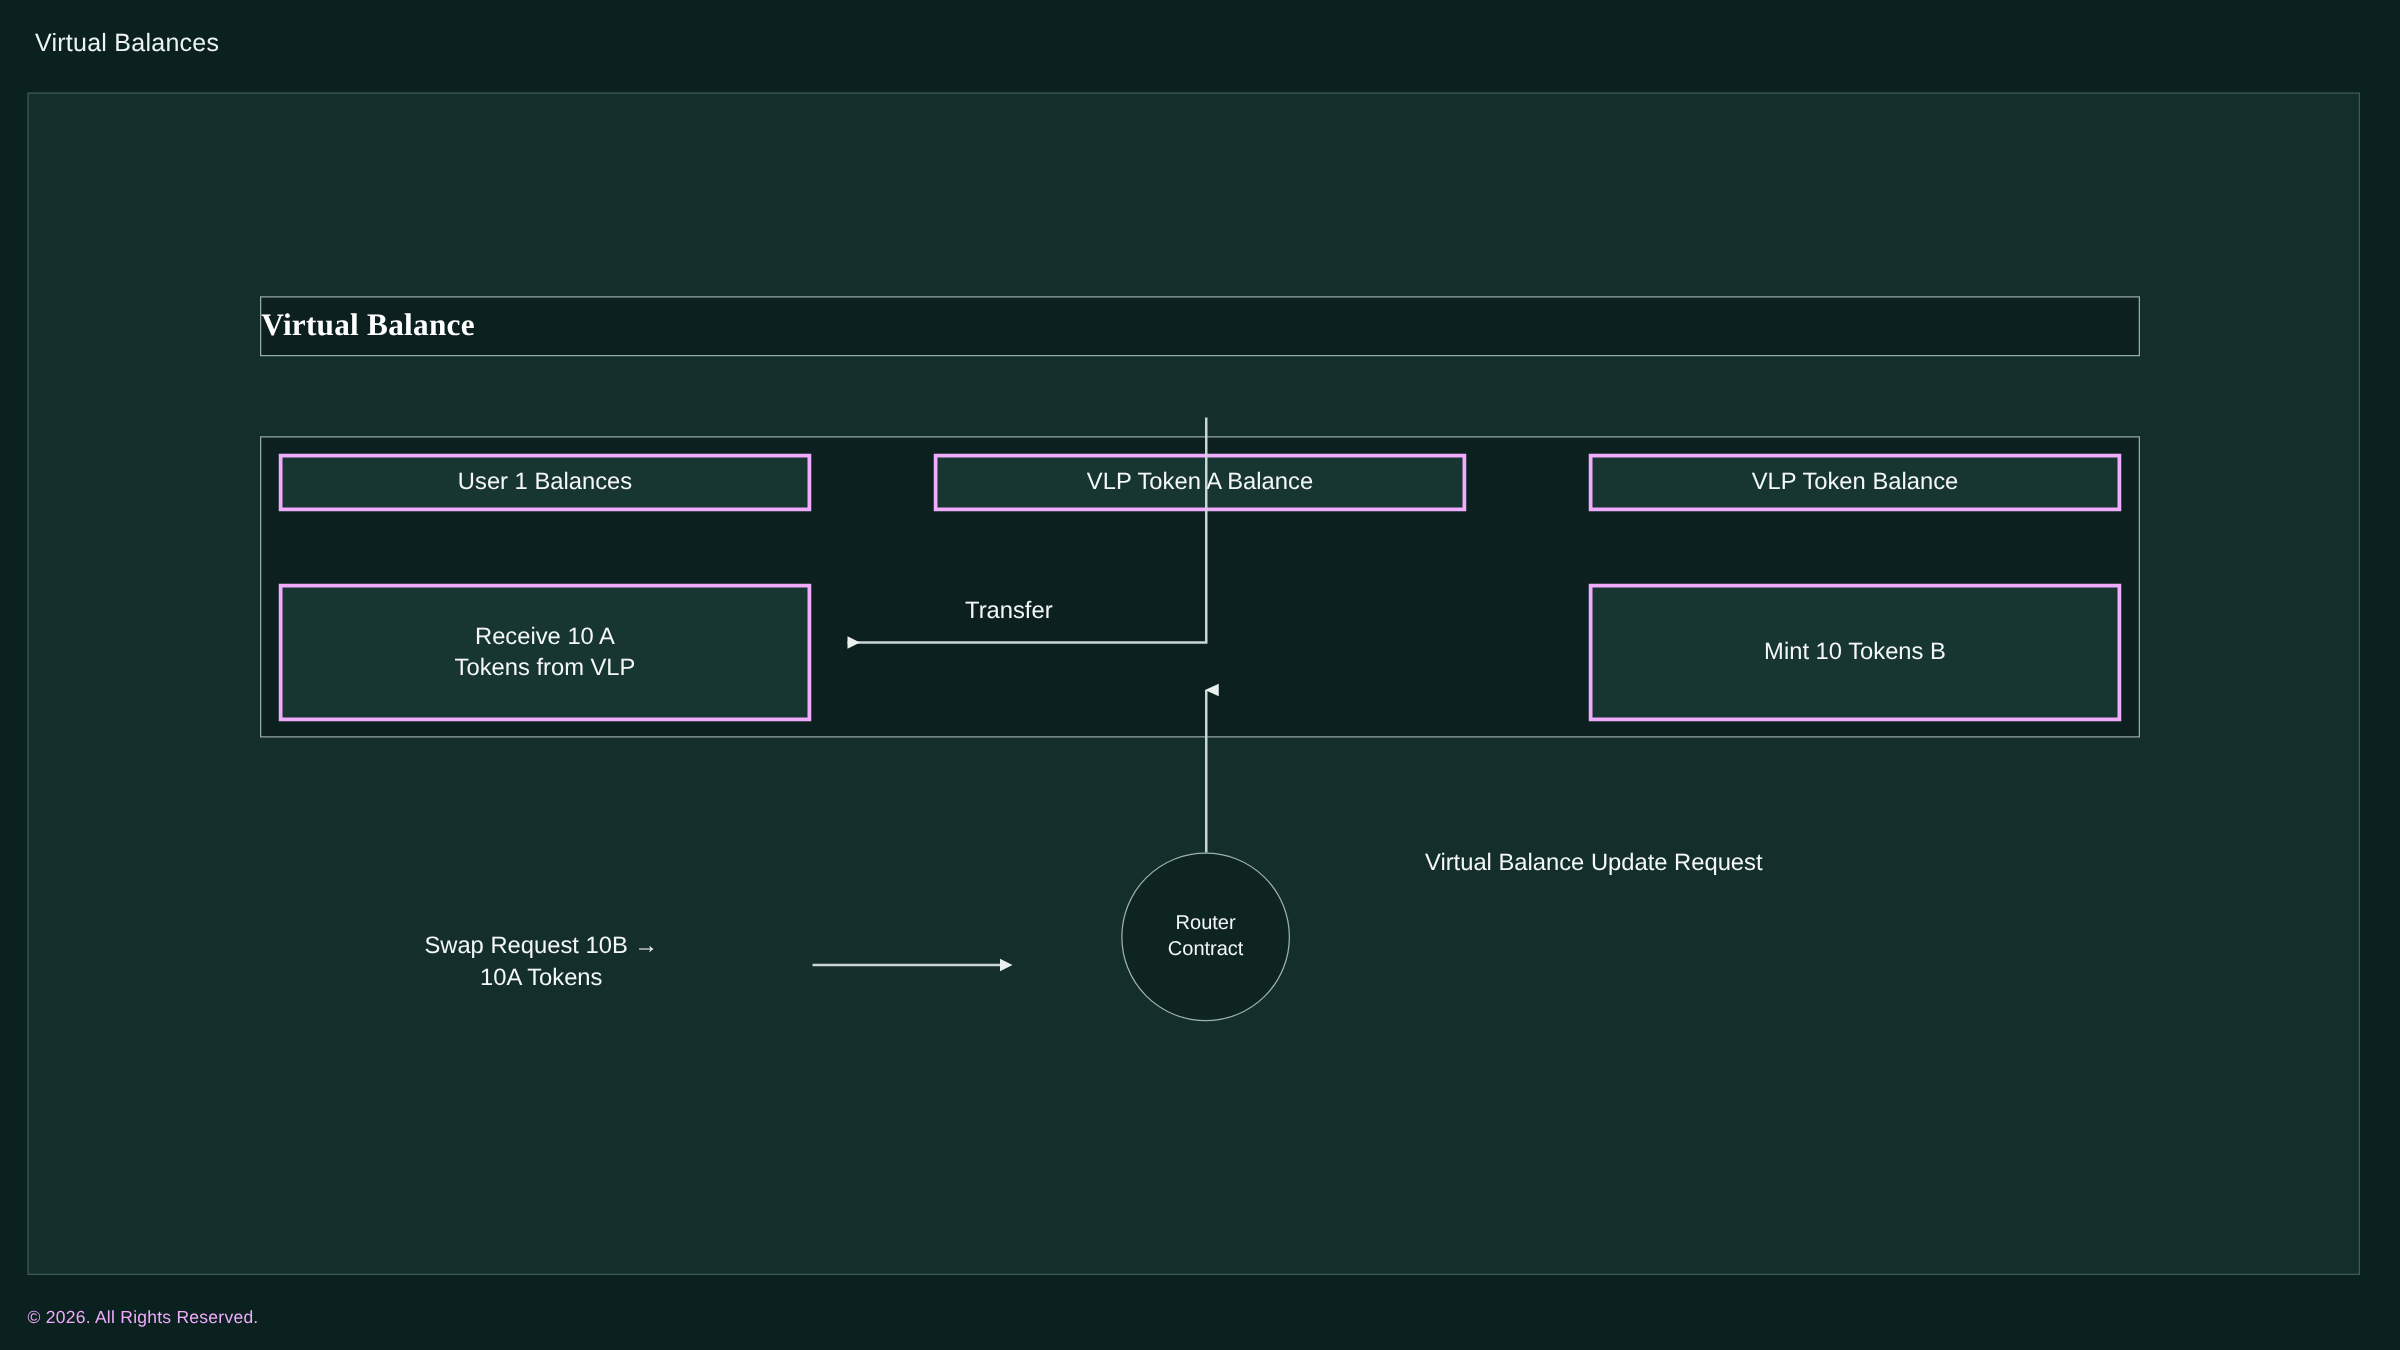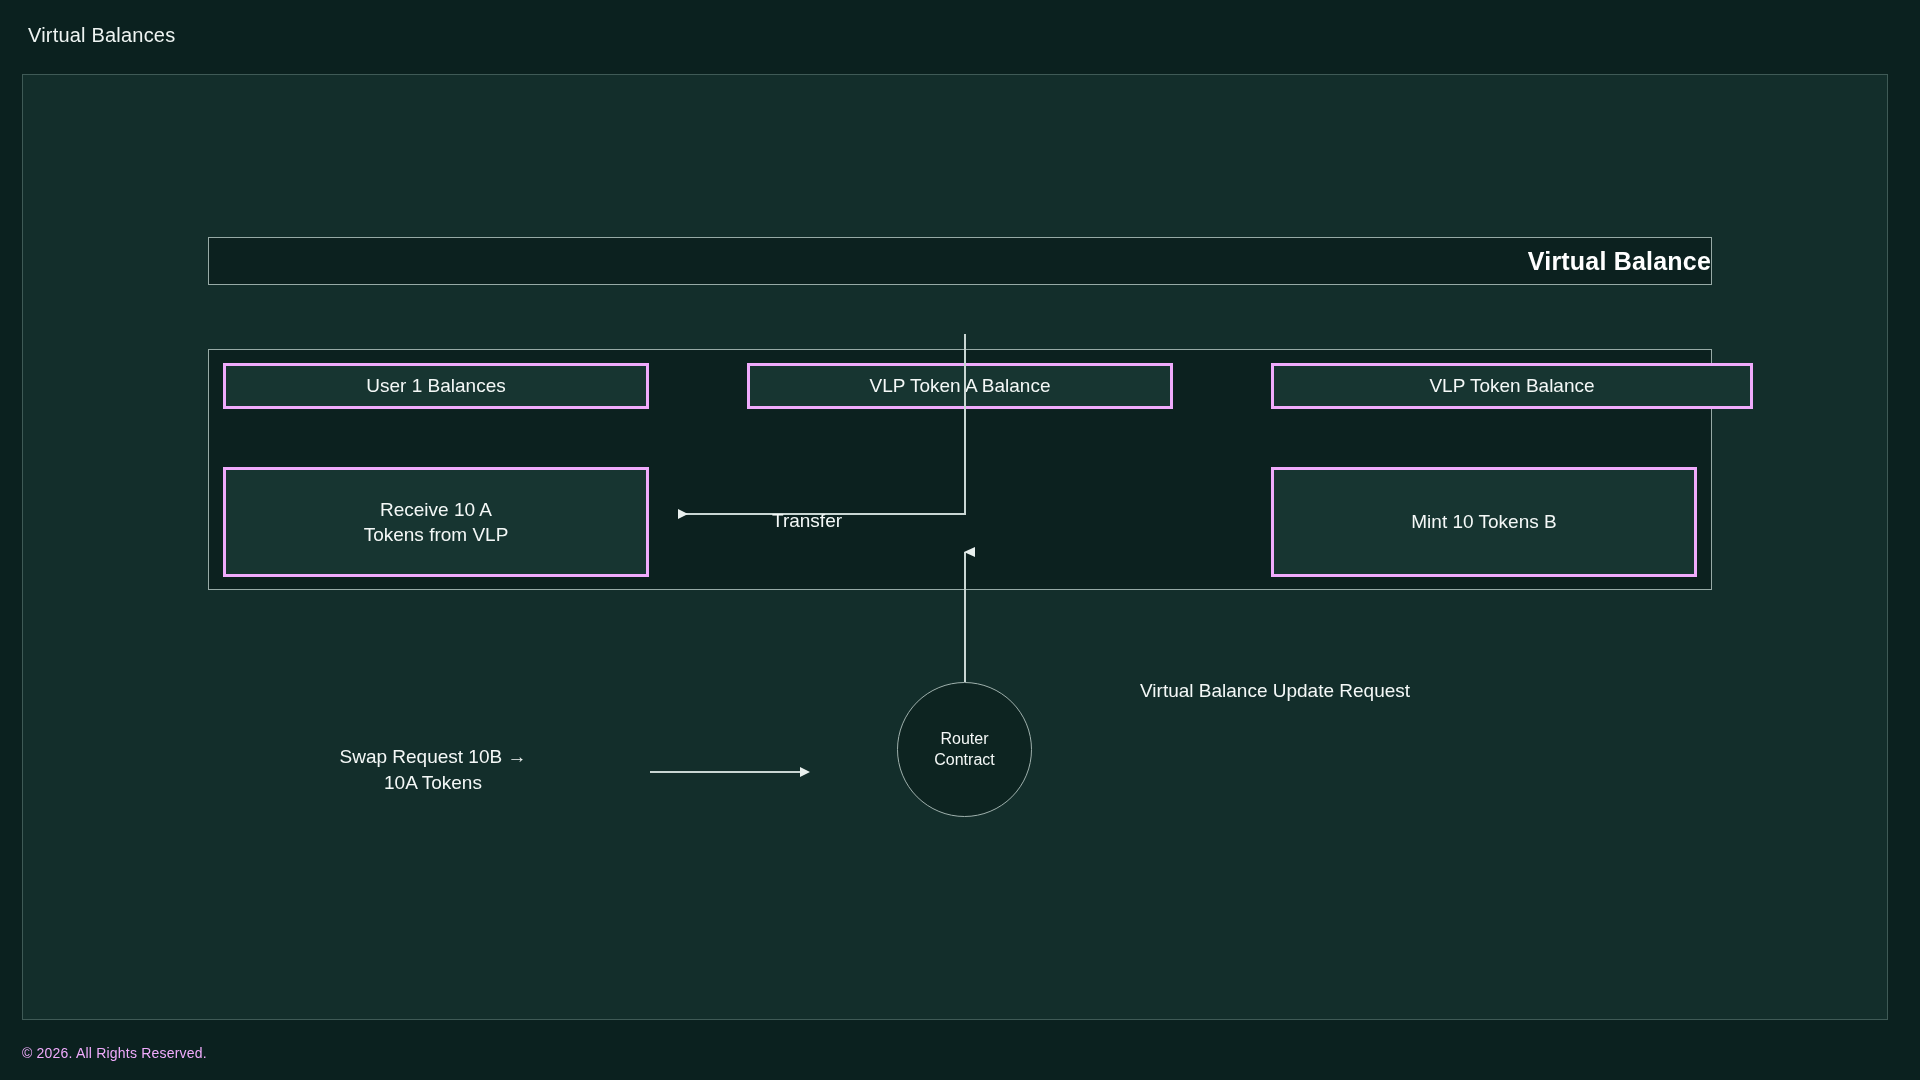--- a/index.html
+++ b/index.html
@@ -45,21 +45,22 @@
   .vb-banner {
     position: absolute;
     left: 185px;
     top: 162px;
     width: 1504px;
     height: 48px;
     background: #0c211f;
     border: 1px solid #97aaa6;
     display: flex;
     align-items: center;
-    justify-content: flex-end;
+    justify-content: flex-start;
+    font-family: Liberation Serif, serif;
   }
   .vb-banner-label {
     font-size: 25px;
     font-weight: 700;
     letter-spacing: 0.2px;
     color: #ffffff;
   }
 
   
   .vb-group {
@@ -84,21 +85,21 @@
     font-size: 19px;
     font-weight: 400;
     line-height: 1.32;
     color: #f4f8f7;
     white-space: pre-line;
   }
 
   
   .box-user1      { left: 14px;   top: 13px;  width: 426px; height: 46px; }
   .box-vlp-a      { left: 538px;  top: 13px;  width: 426px; height: 46px; text-align: center; }
-  .box-vlp        { left: 1062px; top: 13px;  width: 482px; height: 46px; }
+  .box-vlp        { left: 1062px; top: 13px;  width: 426px; height: 46px; }
 
   
   .box-receive    { left: 14px;   top: 117px; width: 426px; height: 110px; }
   .box-mint       { left: 1062px; top: 117px; width: 426px; height: 110px; }
 
   
   .connectors {
     position: absolute;
     left: 0;
     top: 0;
@@ -108,21 +109,20 @@
   }
 
   
   .transfer-label {
     position: absolute;
     left: 772px;
     top: 478px;
     font-size: 19px;
     color: #f4f8f7;
     white-space: nowrap;
-    margin-top: 32px;
   }
 
   
   .router-circle {
     position: absolute;
     left: 897px;
     top: 682px;
     width: 135px;
     height: 135px;
     border-radius: 50%;

